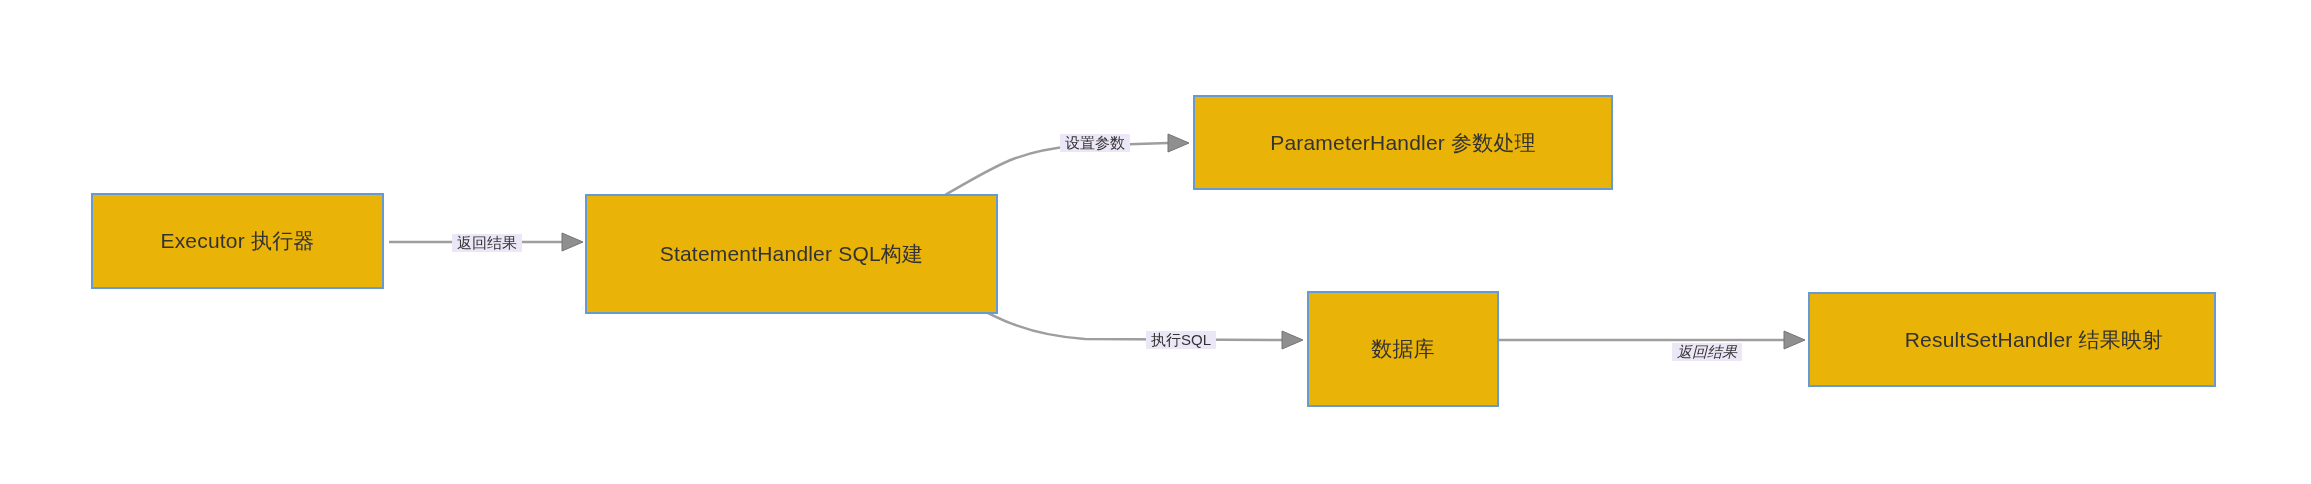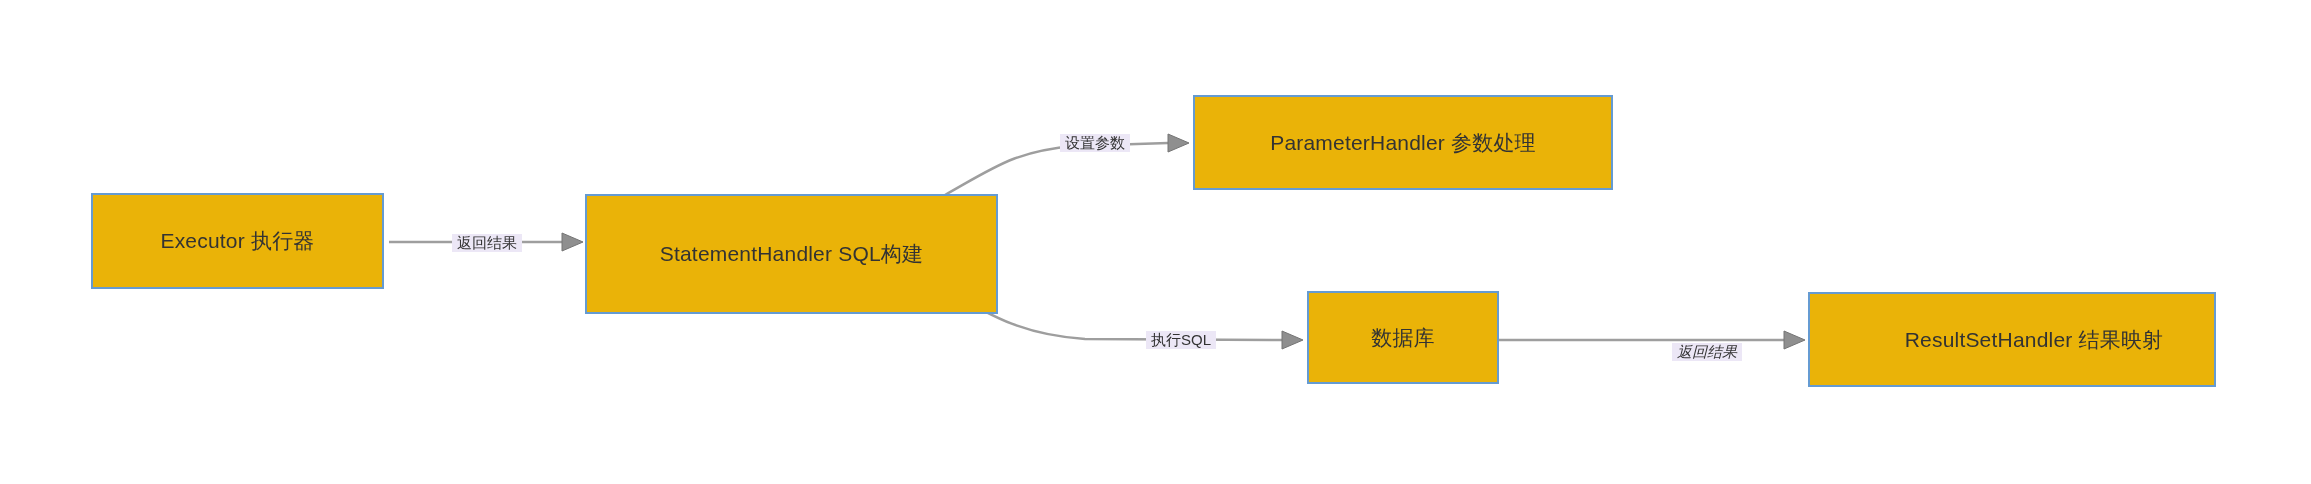--- a/index.html
+++ b/index.html
@@ -37,21 +37,21 @@
     right:16px;bottom:6px;
     font-size:27px;
     color:rgba(125,125,125,0.9);
     text-shadow:2px 2px 0 rgba(255,255,255,0.95), 3px 3px 2px rgba(255,255,255,0.75);
     white-space:nowrap;
   }
   
   #n-executor        {left:91px;  top:193px; width:293px; height:96px;}
   #n-statementhandler{left:585px; top:194px; width:413px; height:120px;}
   #n-parameterhandler{left:1193px;top:95px;  width:420px; height:95px;}
-  #n-database        {left:1307px;top:291px; width:192px; height:93px;}
+  #n-database        {left:1307px;top:291px; width:192px; height:116px;}
   #n-resultsethandler{left:1808px;top:292px; width:408px; height:95px;padding-left:44px;}
   
   #l-dispatch {left:487px; top:243px;}
   #l-setparam {left:1095px;top:143px;}
   #l-execsql  {left:1145px;top:340px;margin-left:36px;}
   #l-return   {left:1707px;top:352px;font-style:italic;}
 </style>
 </head>
 <body>
 

